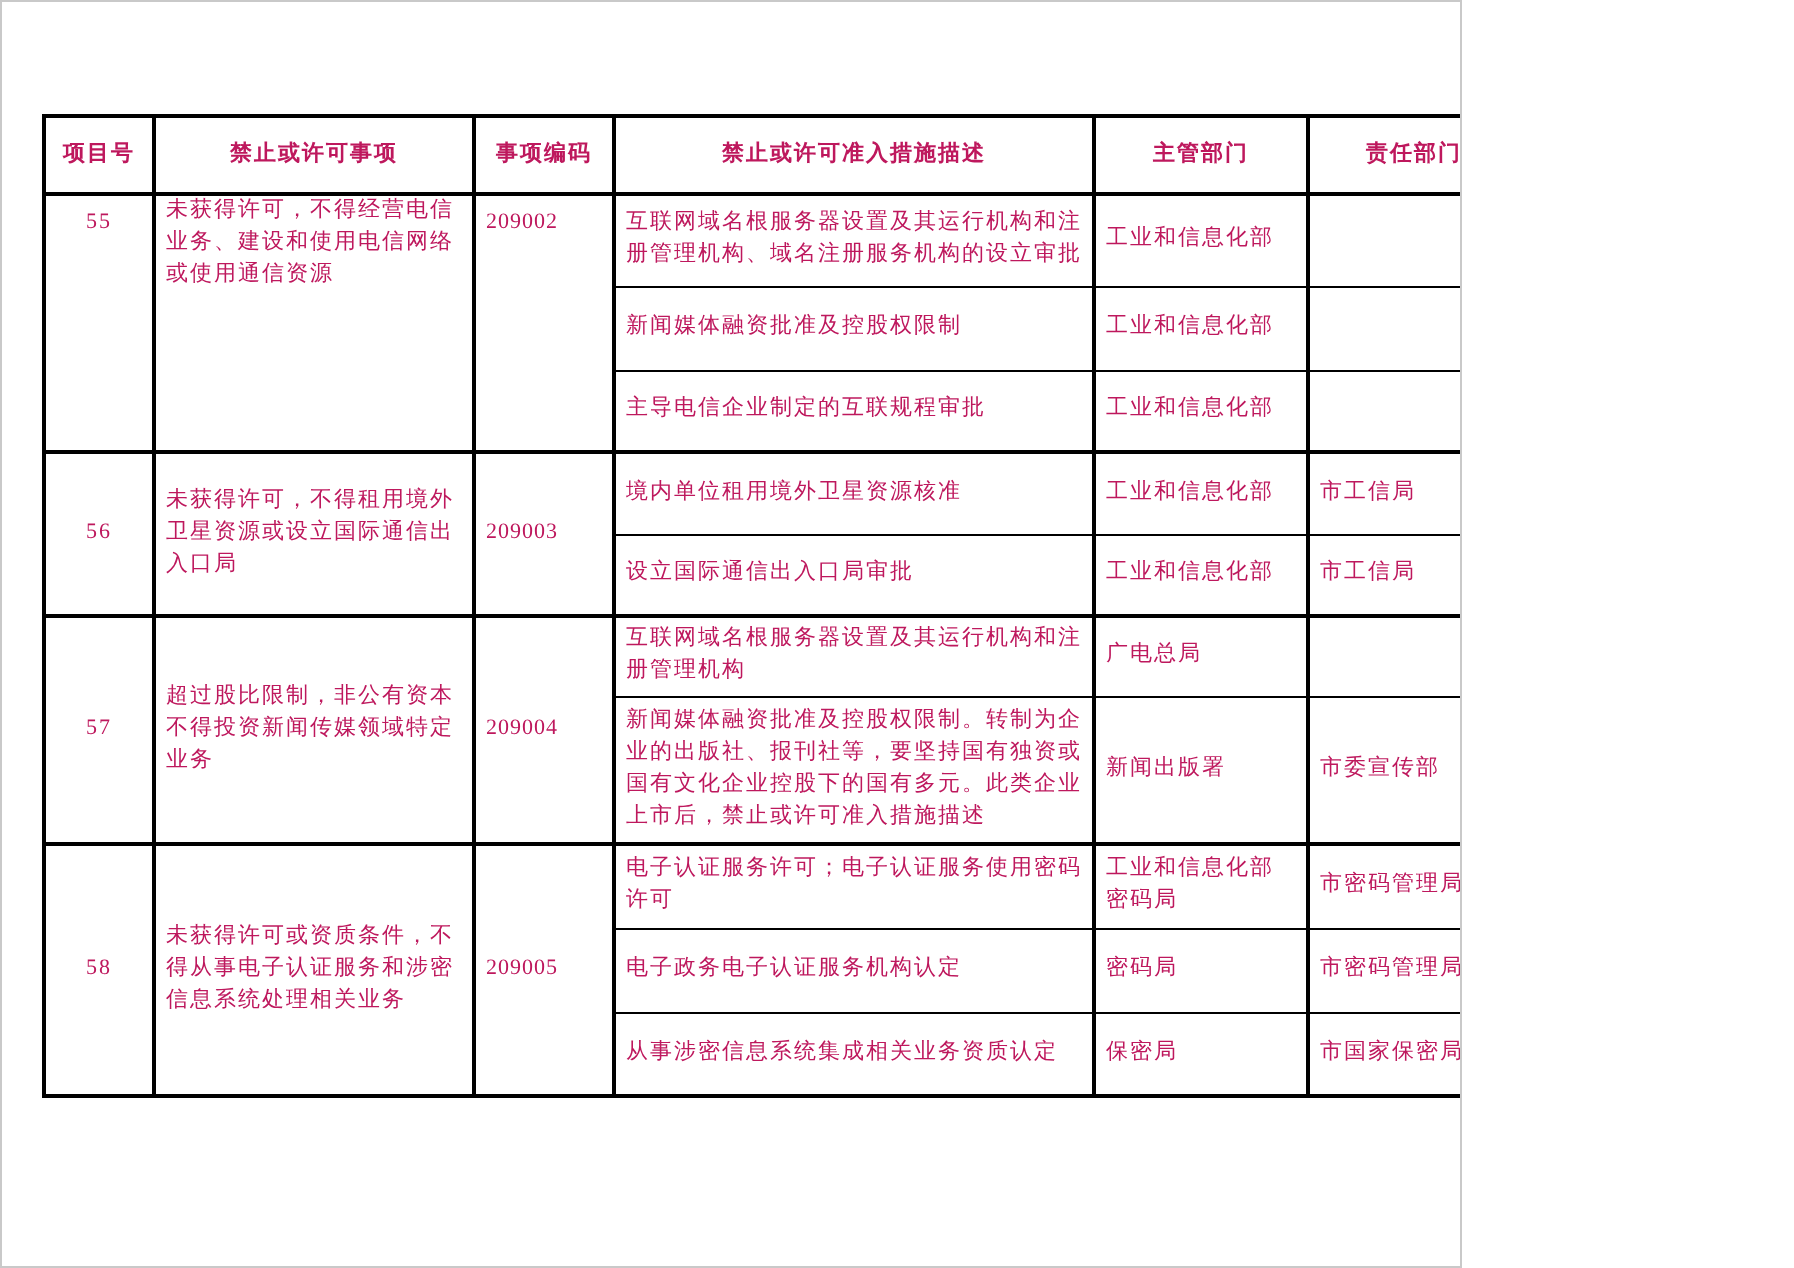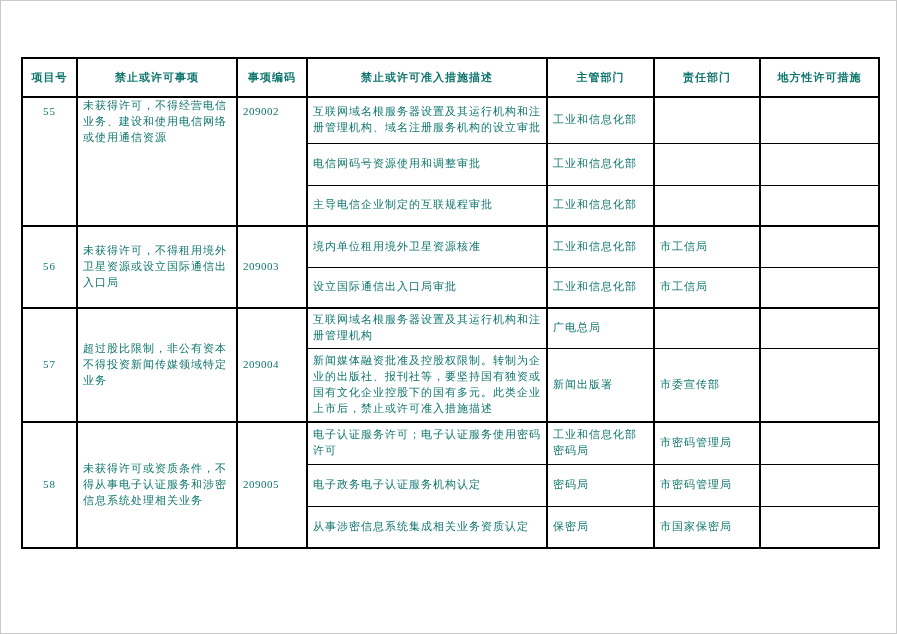--- a/index.html
+++ b/index.html
@@ -1,23 +1,23 @@
 <!DOCTYPE html>
 <html><head>
 <meta charset="utf-8">
 <style>
   html,body{margin:0;padding:0;background:#ffffff;}
   .page{
     position:relative;
-    width:897px;height:634px;
+    width:731px;height:634px;
     background:#ffffff;
     border:1px solid #c9c9c9;
     box-sizing:border-box;
     font-family:"Liberation Serif","DejaVu Serif",serif;
-    color:#0f766e;
+    color:#be185d;
     overflow:hidden;
   }
   table.doc-table{
     position:absolute;
     left:20px;top:56px;
     border-collapse:collapse;
     table-layout:fixed;
     width:857px;
   }
   .doc-table th,.doc-table td{
@@ -91,21 +91,21 @@
         <tr class="group-start valign-top" style="height: 46px;">
           <td class="cell-no" rowspan="3">55</td>
           <td class="cell-item" rowspan="3">未获得许可，不得经营电信业务、建设和使用电信网络或使用通信资源</td>
           <td class="cell-code" rowspan="3">209002</td>
           <td class="cell-measure">互联网域名根服务器设置及其运行机构和注册管理机构、域名注册服务机构的设立审批</td>
           <td class="cell-dept">工业和信息化部</td>
           <td class="cell-resp"></td>
           <td class="cell-local"></td>
         </tr>
         <tr style="height: 42px;">
-          <td class="cell-measure">电信网码号资源使用和调整审批</td>
+          <td class="cell-measure">新闻媒体融资批准及控股权限制</td>
           <td class="cell-dept">工业和信息化部</td>
           <td class="cell-resp"></td>
           <td class="cell-local"></td>
         </tr>
         <tr style="height: 41px;">
           <td class="cell-measure">主导电信企业制定的互联规程审批</td>
           <td class="cell-dept">工业和信息化部</td>
           <td class="cell-resp"></td>
           <td class="cell-local"></td>
         </tr>

